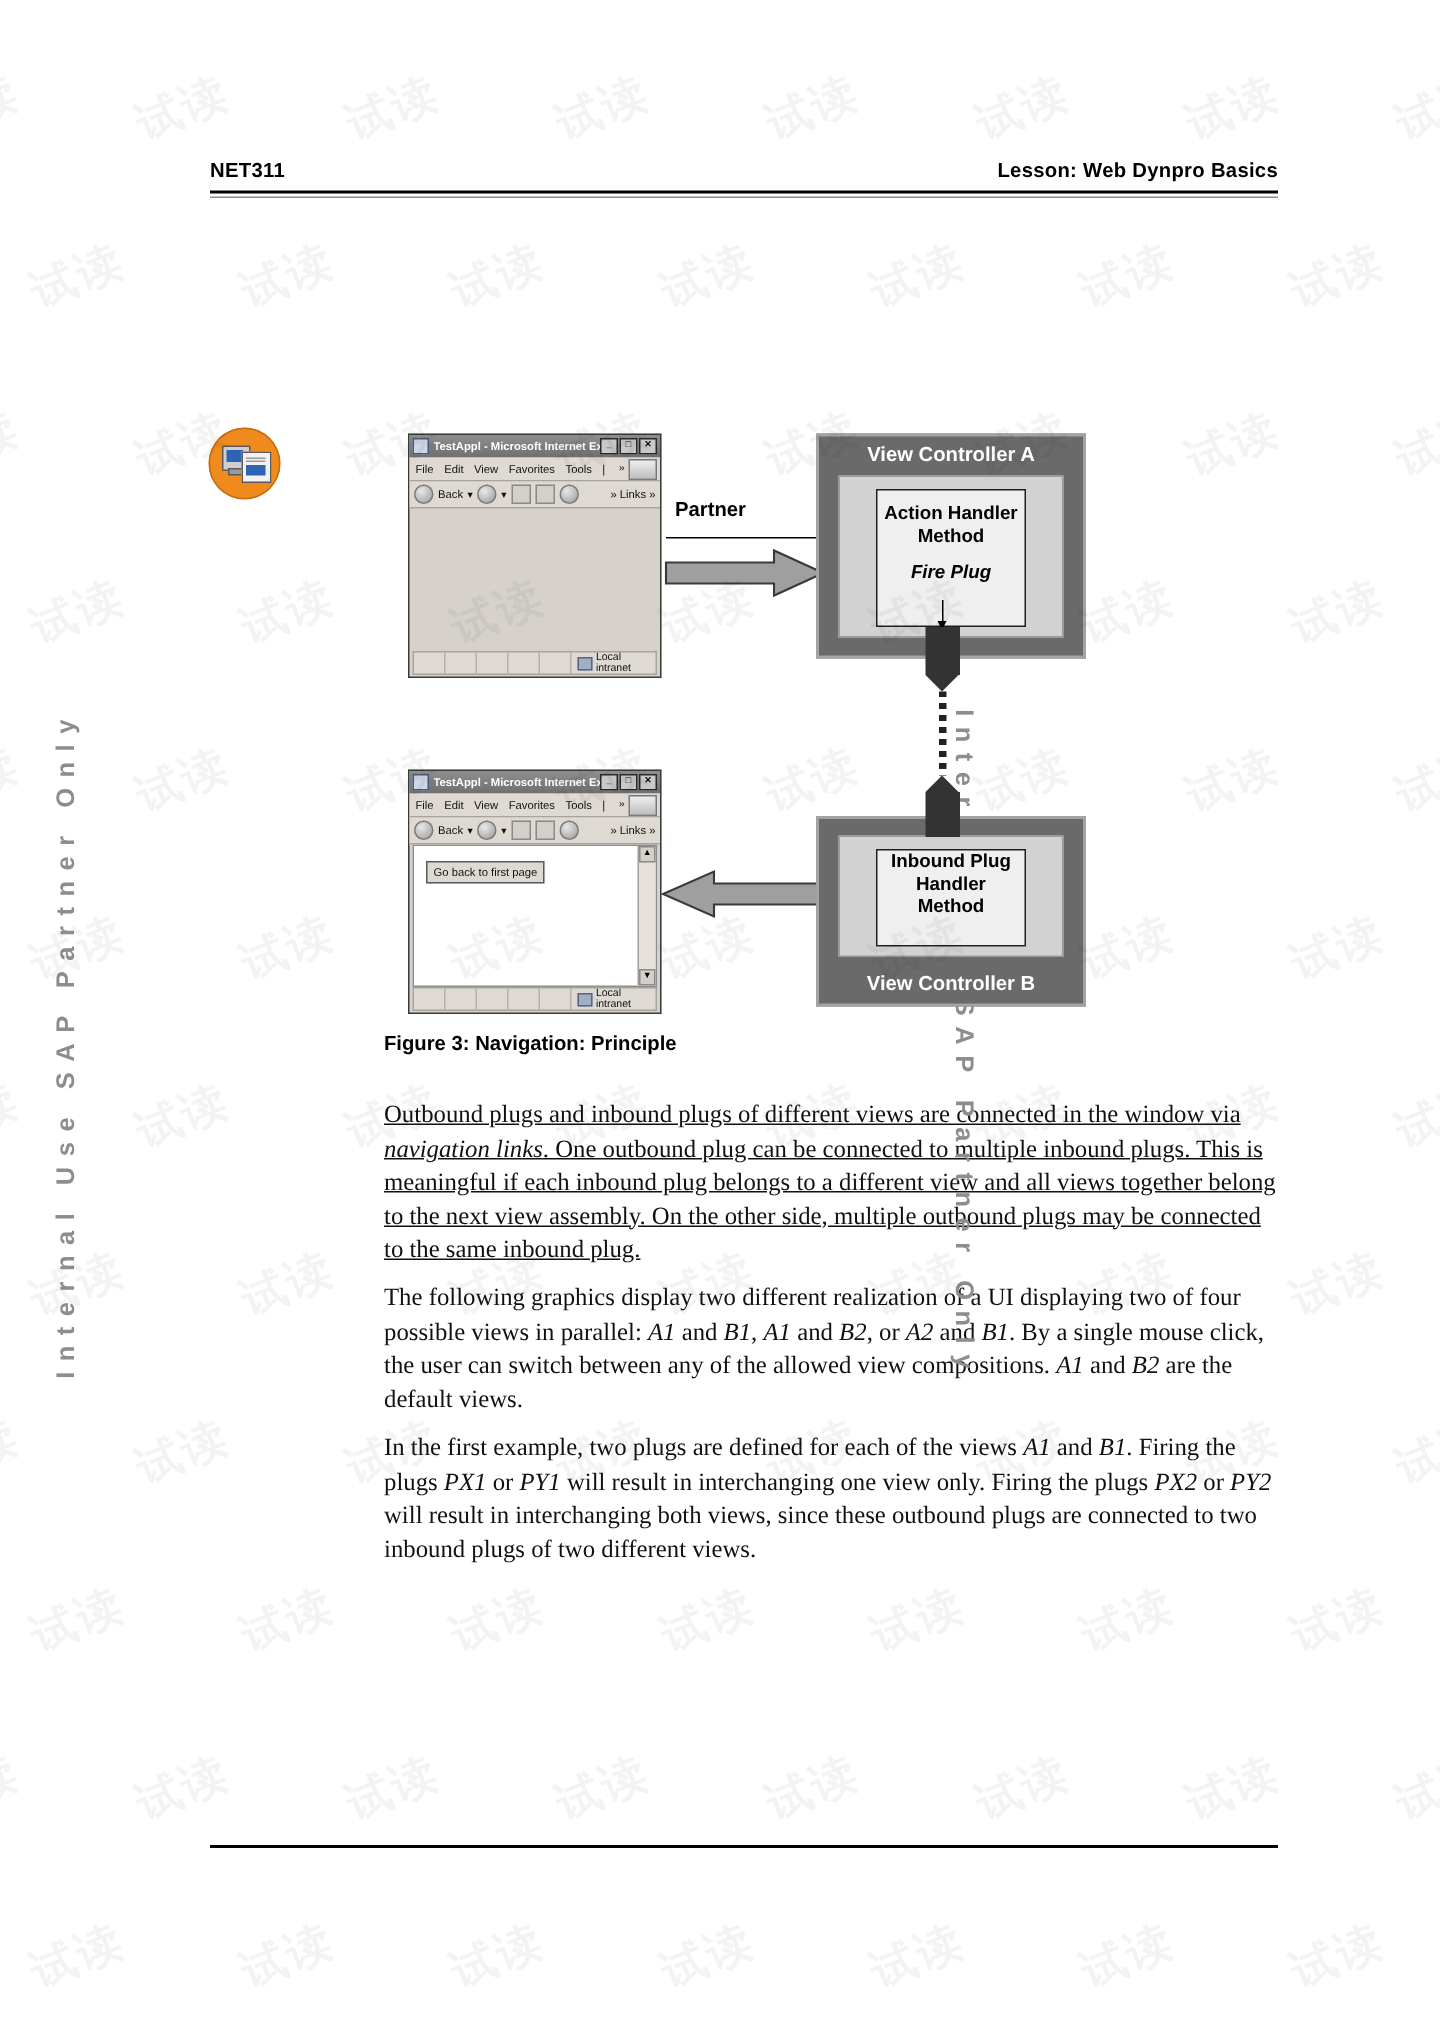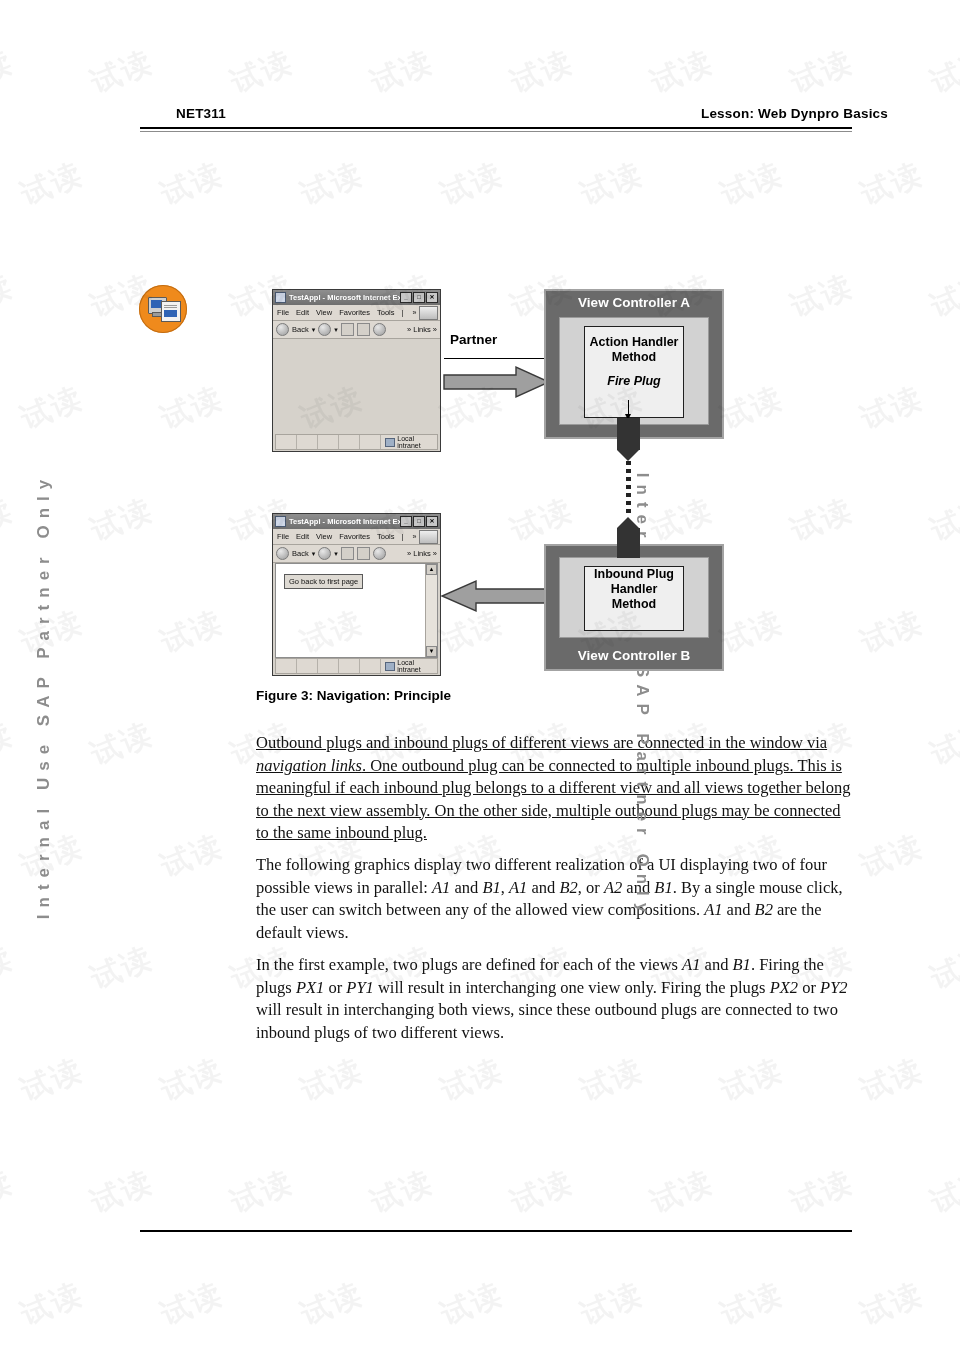--- a/index.html
+++ b/index.html
@@ -51,21 +51,20 @@
     top: 106px;
     width: 712px;
     font-family: "Liberation Sans", sans-serif;
     font-size: 13.5px;
     font-weight: bold;
     color: #000;
     display: flex;
     justify-content: space-between;
     align-items: flex-end;
     padding-bottom: 3px;
-    margin-left: 36px;
   }
   #header-rule {
     position: absolute;
     left: 140px;
     top: 127px;
     width: 712px;
     height: 2px;
     background: #000;
   }
   #header-rule2 {

